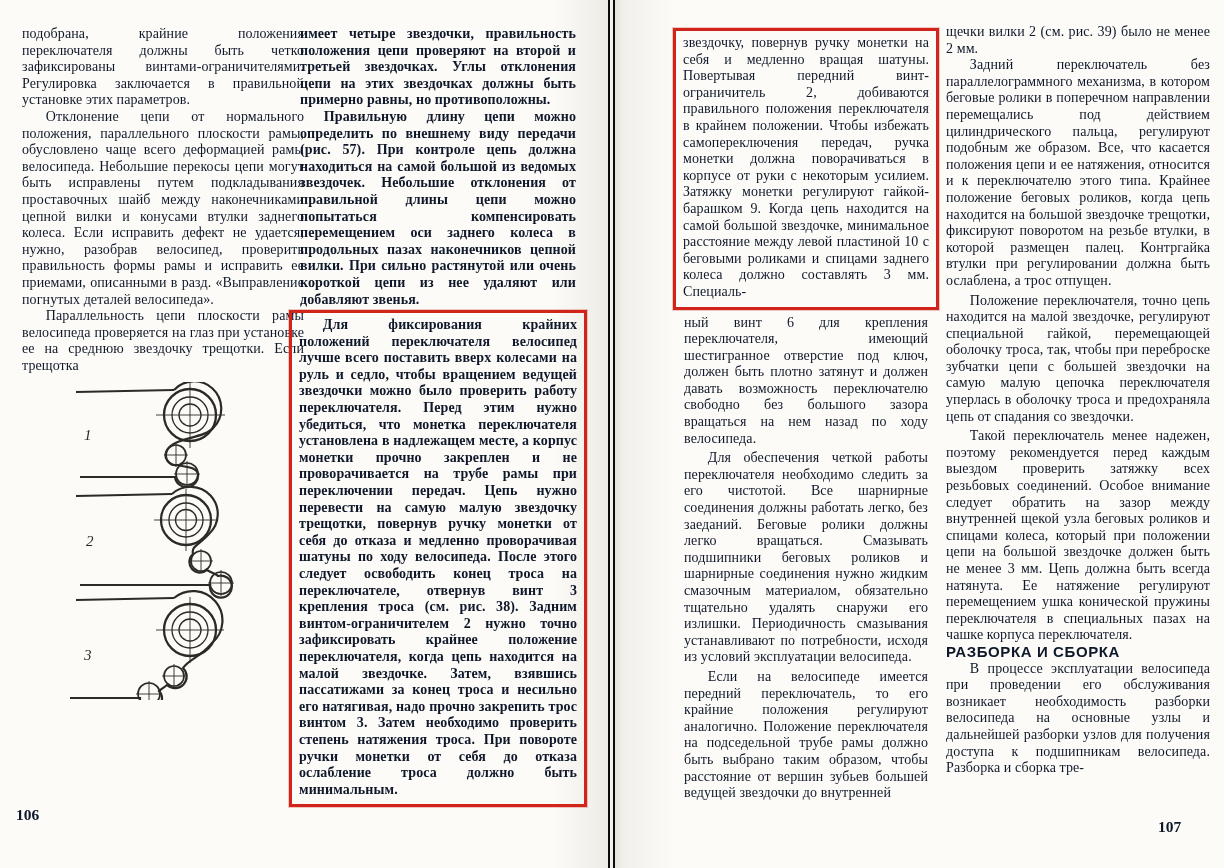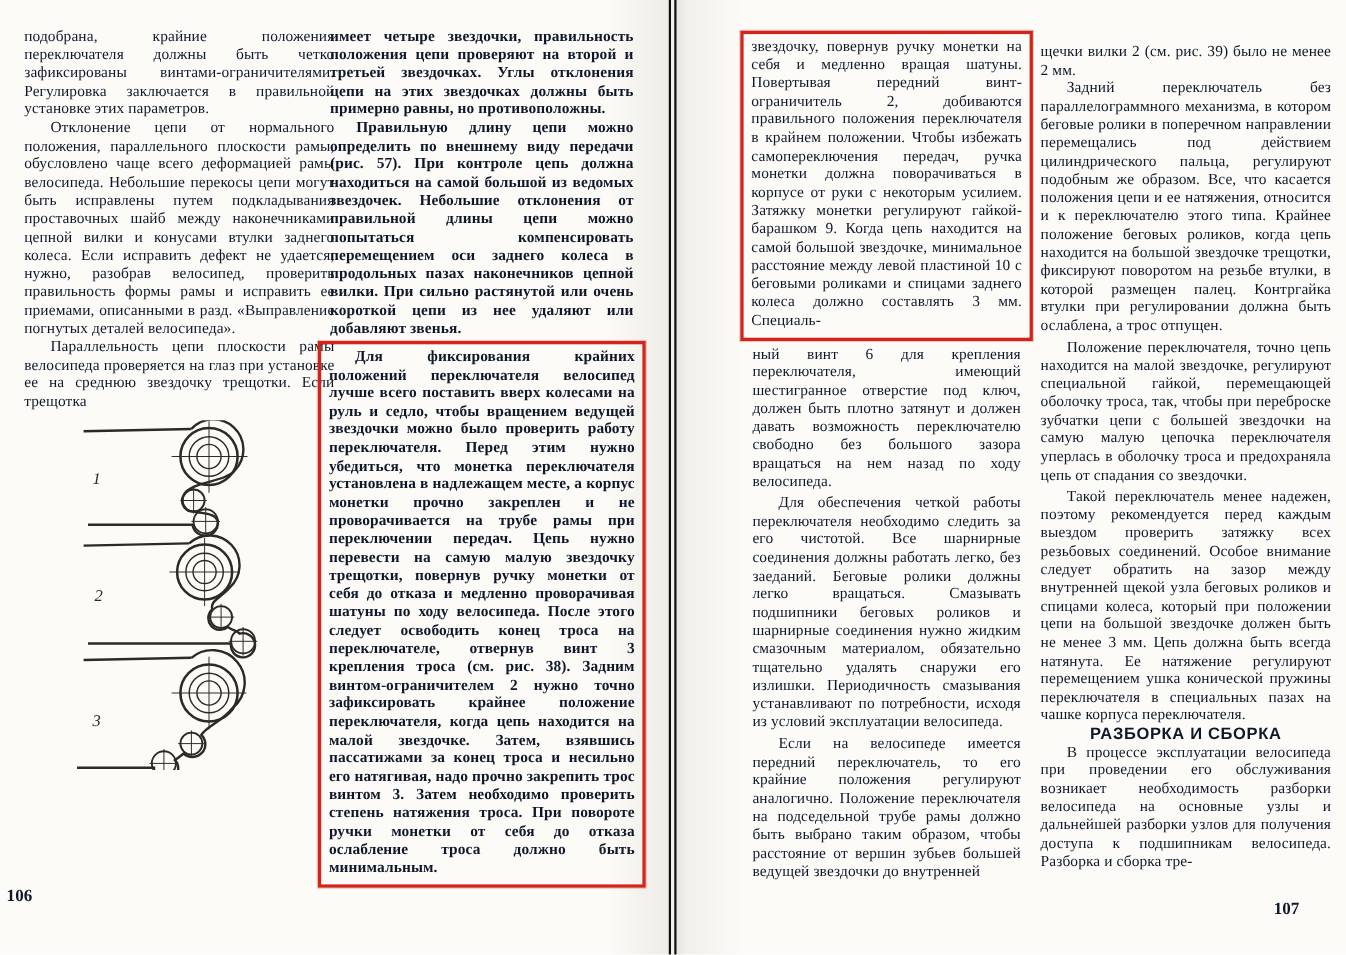--- a/index.html
+++ b/index.html
@@ -52,28 +52,28 @@
   }
   .fig-caption .cap-title{font-weight:bold;text-indent:0;}
   .fig-caption .cap-legend{text-indent:0;font-size:12.2px;}
   .section-heading{
     font-family:"Liberation Sans", sans-serif;
     font-weight:bold;
     font-size:15px;
     letter-spacing:0.6px;
     margin:18px 0 12px 0;
     text-indent:0 !important;
-    text-align:center;
+    text-align:left;
   }
   .page-number{
     position:absolute;
     font-weight:bold;
     font-size:15.5px;
   }
-  #page-num-106{left:6px;top:806px;}
+  #page-num-106{left:16px;top:806px;}
   #page-num-107{left:1158px;top:818px;text-align:center;}
   svg .ink{stroke:#2b2a27;fill:none;}
   svg text{fill:#2b2a27;font-family:"Liberation Serif",serif;font-style:italic;font-size:15px;}
 </style>
 </head>
 <body>
 
 <div class="scan">
 
   <div class="gutter-shade"></div>
@@ -150,21 +150,21 @@
 
   <div class="col" style="left:684px;top:24px;width:244px;">
     <div class="highlight-box col3-box" style="border-color: rgb(209, 37, 27);">
       <p class="noindent">звездочку, повернув ручку монетки на себя и медленно вращая шатуны. Повертывая передний винт-ограничитель 2, добиваются правильного положения переключателя в крайнем положении. Чтобы избежать самопереключения передач, ручка монетки должна поворачиваться в корпусе от руки с некоторым усилием. Затяжку монетки регулируют гайкой-барашком 9. Когда цепь находится на самой большой звездочке, минимальное расстояние между левой пластиной 10 с беговыми роликами и спицами заднего колеса должно составлять 3 мм. Специаль-</p>
     </div>
     <p class="noindent">ный винт 6 для крепления переключателя, имеющий шестигранное отверстие под ключ, должен быть плотно затянут и должен давать возможность переключателю свободно без большого зазора вращаться на нем назад по ходу велосипеда.</p>
     <p class="gap">Для обеспечения четкой работы переключателя необходимо следить за его чистотой. Все шарнирные соединения должны работать легко, без заеданий. Беговые ролики должны легко вращаться. Смазывать подшипники беговых роликов и шарнирные соединения нужно жидким смазочным материалом, обязательно тщательно удалять снаружи его излишки. Периодичность смазывания устанавливают по потребности, исходя из условий эксплуатации велосипеда.</p>
     <p class="gap">Если на велосипеде имеется передний переключатель, то его крайние положения регулируют аналогично. Положение переключателя на подседельной трубе рамы должно быть выбрано таким образом, чтобы расстояние от вершин зубьев большей ведущей звездочки до внутренней</p>
   </div>
 
-  <div class="col" style="left:946px;top:40px;width:264px;">
+  <div class="col" style="left:946px;top:24px;width:264px;">
     <p class="noindent">щечки вилки 2 (см. рис. 39) было не менее 2 мм.</p>
     <p>Задний переключатель без параллелограммного механизма, в котором беговые ролики в поперечном направлении перемещались под действием цилиндрического пальца, регулируют подобным же образом. Все, что касается положения цепи и ее натяжения, относится и к переключателю этого типа. Крайнее положение беговых роликов, когда цепь находится на большой звездочке трещотки, фиксируют поворотом на резьбе втулки, в которой размещен палец. Контргайка втулки при регулировании должна быть ослаблена, а трос отпущен.</p>
     <p class="gap">Положение переключателя, точно цепь находится на малой звездочке, регулируют специальной гайкой, перемещающей оболочку троса, так, чтобы при переброске зубчатки цепи с большей звездочки на самую малую цепочка переключателя уперлась в оболочку троса и предохраняла цепь от спадания со звездочки.</p>
     <p class="gap">Такой переключатель менее надежен, поэтому рекомендуется перед каждым выездом проверить затяжку всех резьбовых соединений. Особое внимание следует обратить на зазор между внутренней щекой узла беговых роликов и спицами колеса, который при положении цепи на большой звездочке должен быть не менее 3 мм. Цепь должна быть всегда натянута. Ее натяжение регулируют перемещением ушка конической пружины переключателя в специальных пазах на чашке корпуса переключателя.</p>
     <p class="section-heading">РАЗБОРКА И СБОРКА</p>
     <p>В процессе эксплуатации велосипеда при проведении его обслуживания возникает необходимость разборки велосипеда на основные узлы и дальнейшей разборки узлов для получения доступа к подшипникам велосипеда. Разборка и сборка тре-</p>
   </div>
 
   <div class="page-number" id="page-num-106">106</div>
   <div class="page-number" id="page-num-107">107</div>

